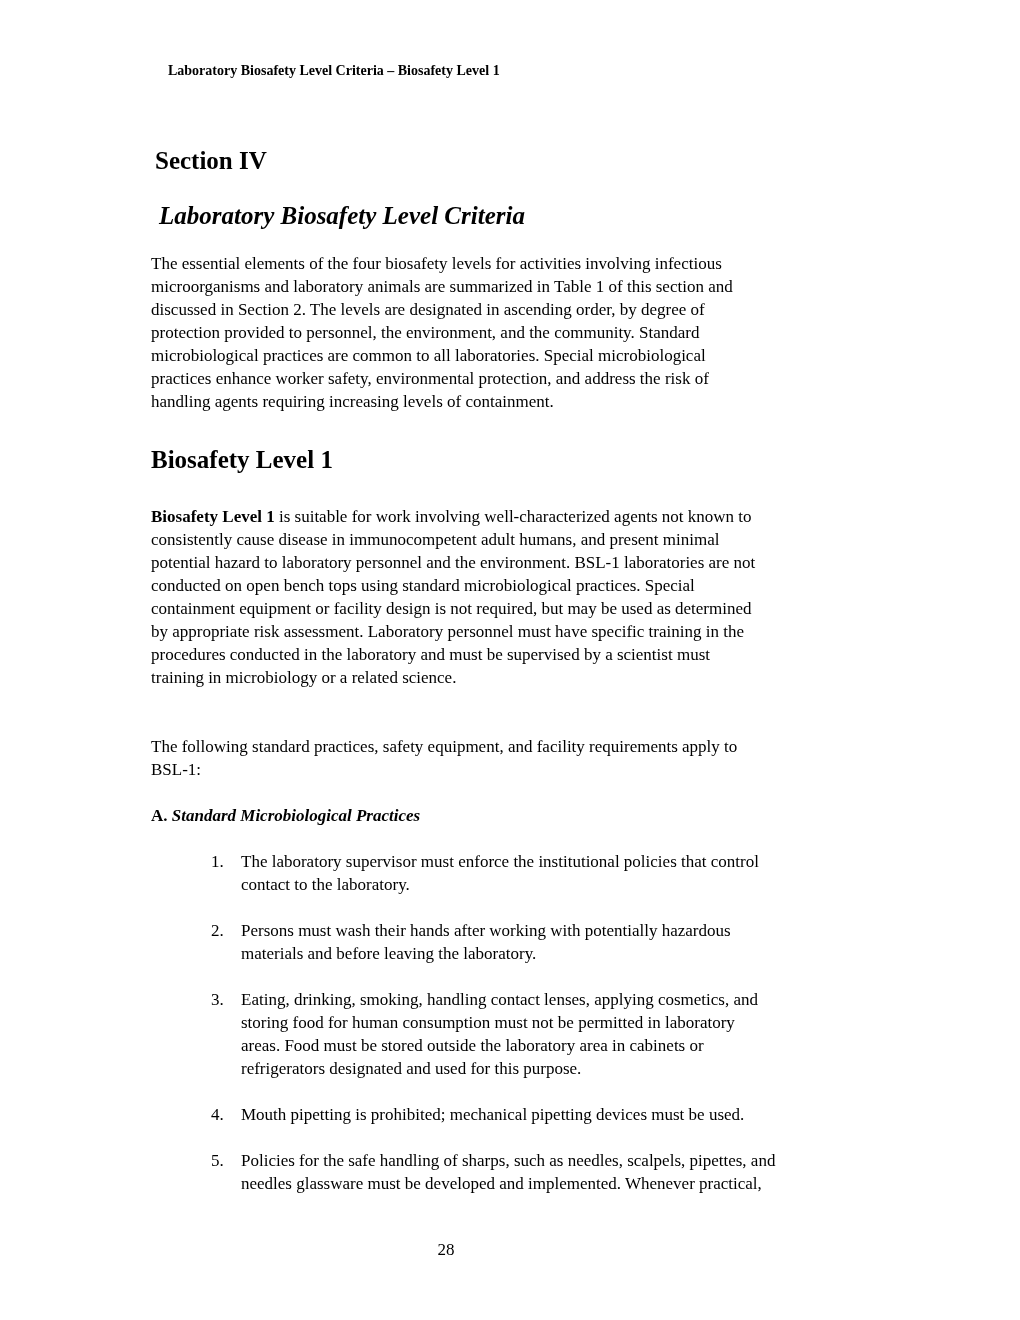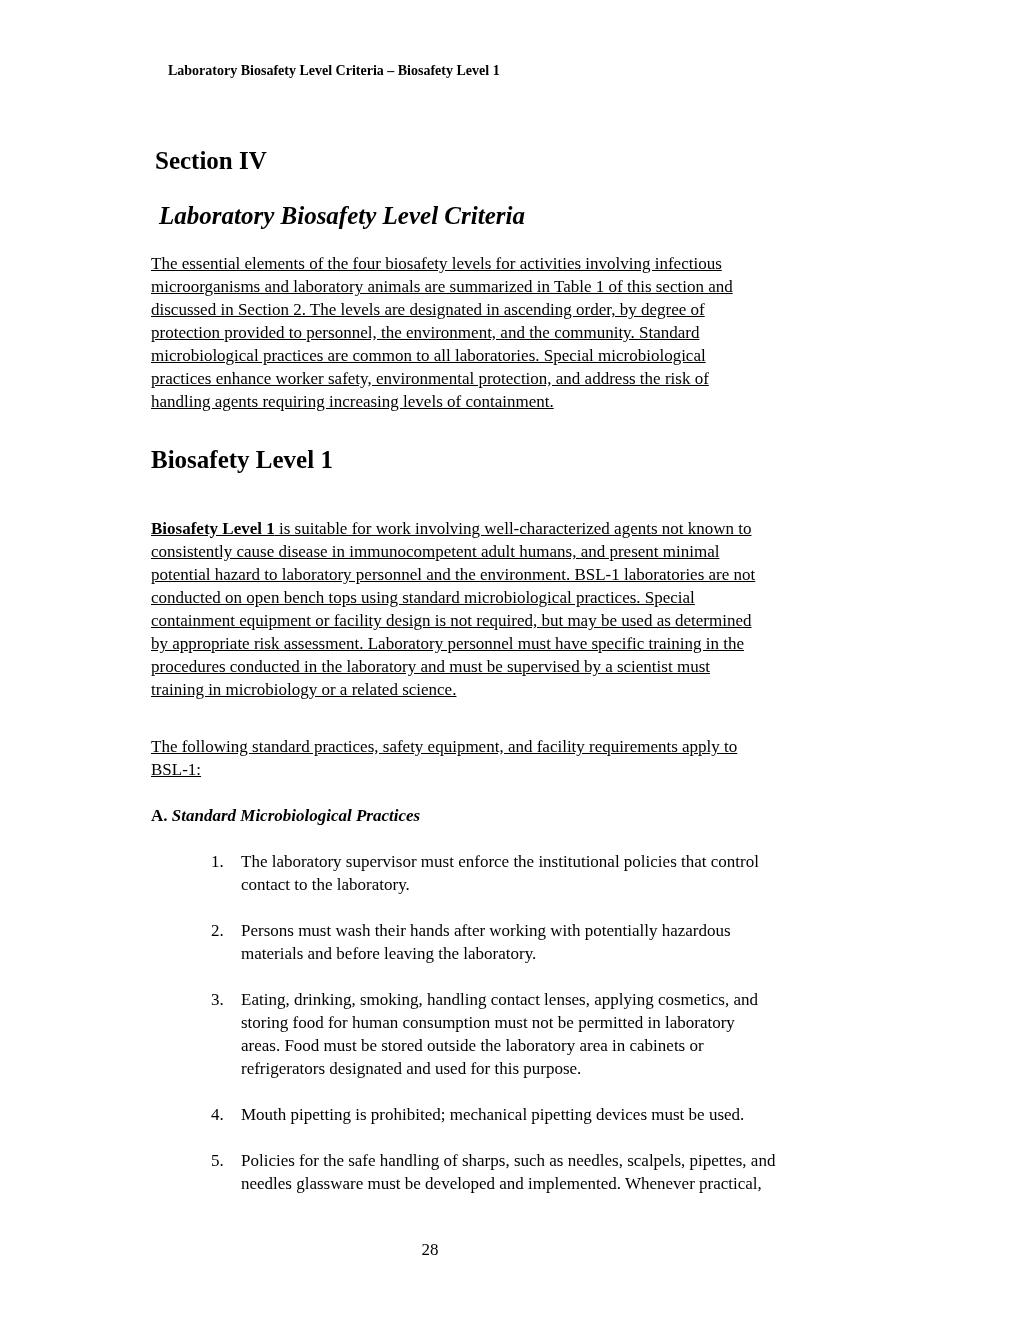--- a/index.html
+++ b/index.html
@@ -50,21 +50,20 @@
       position: absolute;
       left: 151px;
       width: 720px;
       font-size: 17px;
       line-height: 23px;
       margin: 0;
     }
     .para .line {
       display: block;
       white-space: nowrap;
-      text-decoration: underline;
     }
     .h2 {
       position: absolute;
       left: 151px;
       top: 444px;
       font-size: 25px;
       font-weight: bold;
       line-height: 32px;
       margin: 0;
       white-space: nowrap;
@@ -96,21 +95,21 @@
       position: absolute;
       left: 30px;
       top: 0;
     }
     .list-item .text .line {
       display: block;
       white-space: nowrap;
     }
     .page-number {
       position: absolute;
-      left: 0;
+      left: 16px;
       width: 860px;
       top: 1239px;
       text-align: center;
       font-size: 17px;
       line-height: 22px;
     }
   </style>
 </head>
 <body>
 
@@ -126,21 +125,21 @@
     <span class="line">microorganisms and laboratory animals are summarized in Table 1 of this section and</span>
     <span class="line">discussed in Section 2. The levels are designated in ascending order, by degree of</span>
     <span class="line">protection provided to personnel, the environment, and the community. Standard</span>
     <span class="line">microbiological practices are common to all laboratories. Special microbiological</span>
     <span class="line">practices enhance worker safety, environmental protection, and address the risk of</span>
     <span class="line">handling agents requiring increasing levels of containment.</span>
   </p>
 
   <h2 class="h2">Biosafety Level 1</h2>
 
-  <p class="para" style="top:505px;margin-top:12px;">
+  <p class="para" style="top:505px;">
     <span class="line"><b>Biosafety Level 1</b><span> is suitable for work involving well-characterized agents not known to</span></span>
     <span class="line">consistently cause disease in immunocompetent adult humans, and present minimal</span>
     <span class="line">potential hazard to laboratory personnel and the environment. BSL-1 laboratories are not</span>
     <span class="line">conducted on open bench tops using standard microbiological practices. Special</span>
     <span class="line">containment equipment or facility design is not required, but may be used as determined</span>
     <span class="line">by appropriate risk assessment. Laboratory personnel must have specific training in the</span>
     <span class="line">procedures conducted in the laboratory and must be supervised by a scientist must</span>
     <span class="line">training in microbiology or a related science.</span>
   </p>
 

